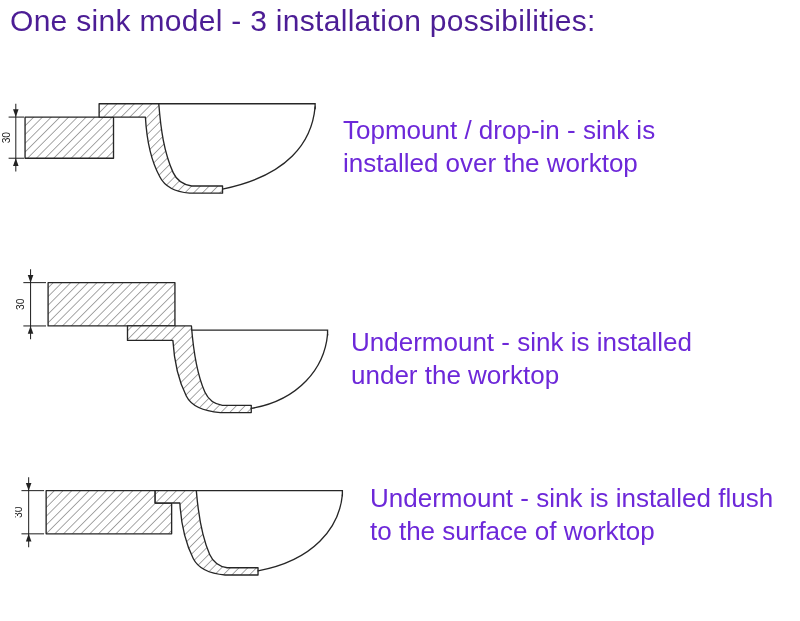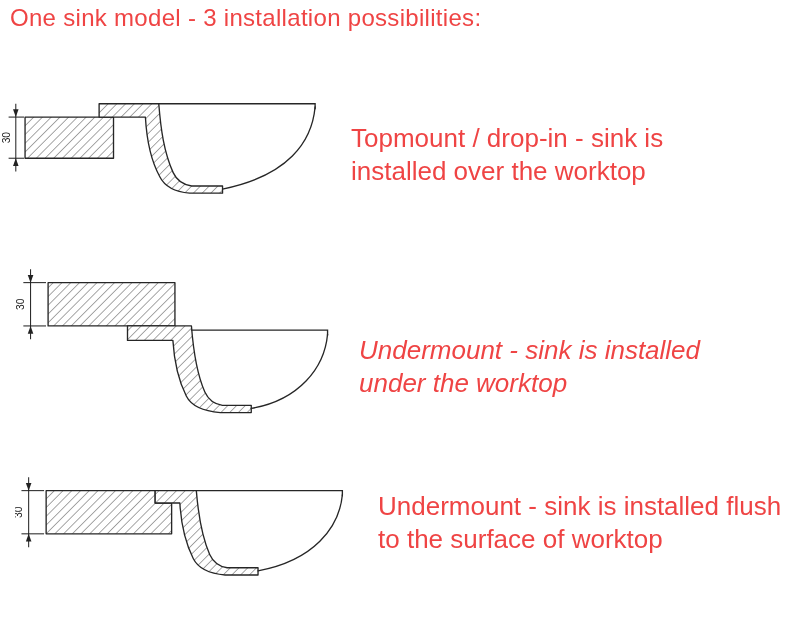--- a/index.html
+++ b/index.html
@@ -9,33 +9,33 @@
     background: #ffffff;
     position: relative;
     font-family: "Liberation Sans", sans-serif;
     overflow: hidden;
   }
   .title {
     position: absolute;
     left: 10px;
     top: 4px;
     margin: 0;
-    font-size: 24px;
+    font-size: 30px;
     font-weight: 400;
     letter-spacing: 0.3px;
-    color: #ef4444;
+    color: #4c1d95;
   }
   .row { position: absolute; }
   .caption {
     position: absolute;
-    margin: 16px;
+    margin: 8px;
     width: 412px;
     font-size: 26px;
     line-height: 1.25;
-    color: #ef4444;
+    color: #6d28d9;
   }
   .hatched {
     fill: url(#hatch);
     stroke: #262626;
     stroke-width: 1.3;
     stroke-linejoin: round;
   }
   .line {
     fill: none;
     stroke: #262626;
@@ -91,21 +91,21 @@
       <polygon points="18,20 15.3,12.5 20.7,12.5"></polygon>
       <polygon points="18,62 15.3,69.5 20.7,69.5"></polygon>
       <text transform="translate(12,41) rotate(-90)" text-anchor="middle">30</text>
     </g>
     <path class="hatched" d="M35,20 H158 V62 H35 Z"></path>
     <path class="hatched" d="M112,62 H174 C176,88 179,108 187,126 Q192,137 204,139 H232 V146 H202 Q176,144 169,130 C160,112 157,92 156,76 H112 Z"></path>
     <path class="line" d="M174,66 H306 V71"></path>
     <path class="line" d="M306,70 C303,103 278,134 232,142"></path>
   </svg>
 </div>
-<p class="caption" style="left:343px; top:318px;font-style:italic;">Undermount - sink is installed under the worktop</p>
+<p class="caption" style="left:343px; top:318px;">Undermount - sink is installed under the worktop</p>
 
 <div class="row" style="left:15px; top:468px;">
   <svg width="340" height="144" viewBox="0 0 330 140">
     <g class="dim">
       <line x1="6" y1="22" x2="28" y2="22"></line>
       <line x1="6" y1="64" x2="28" y2="64"></line>
       <line x1="13" y1="9" x2="13" y2="77"></line>
       <polygon points="13,22 10.3,14.5 15.7,14.5"></polygon>
       <polygon points="13,64 10.3,71.5 15.7,71.5"></polygon>
       <text transform="translate(7,43) rotate(-90)" text-anchor="middle">30</text>

